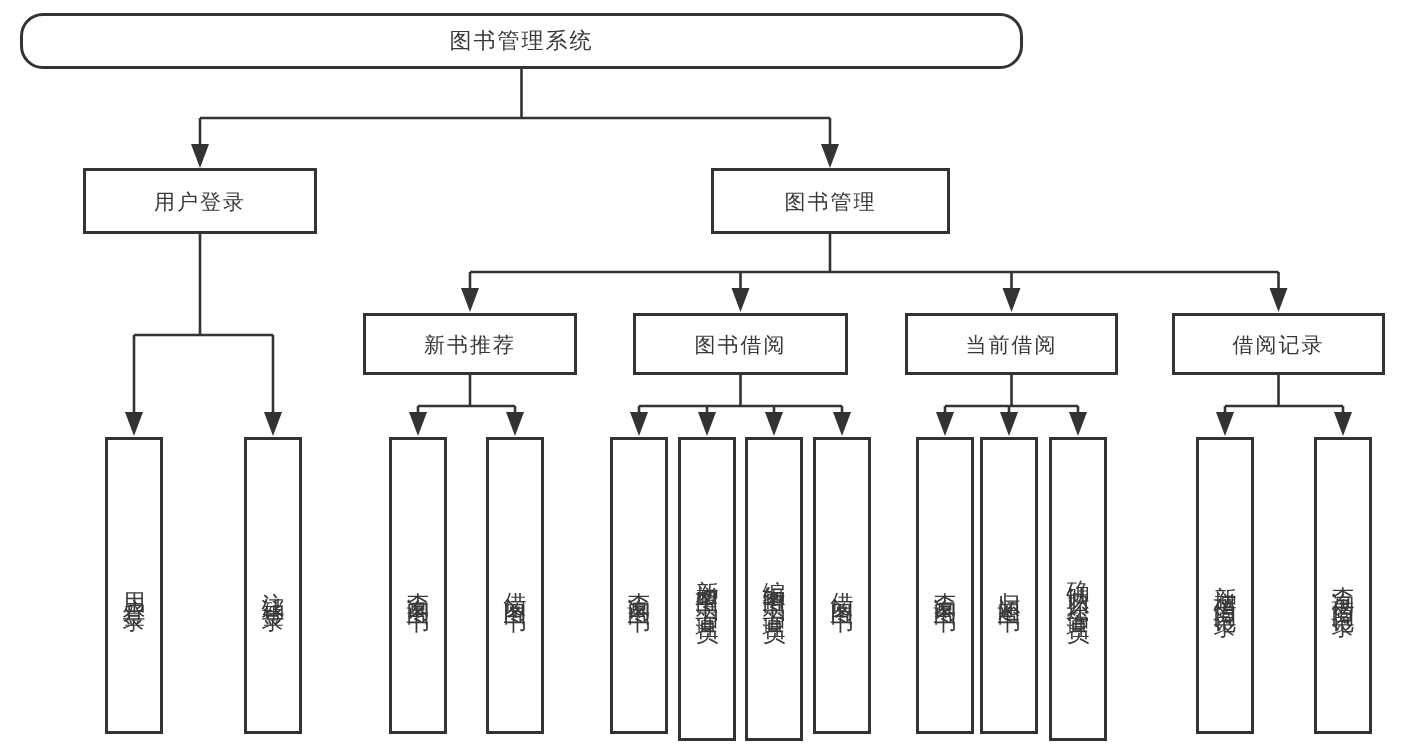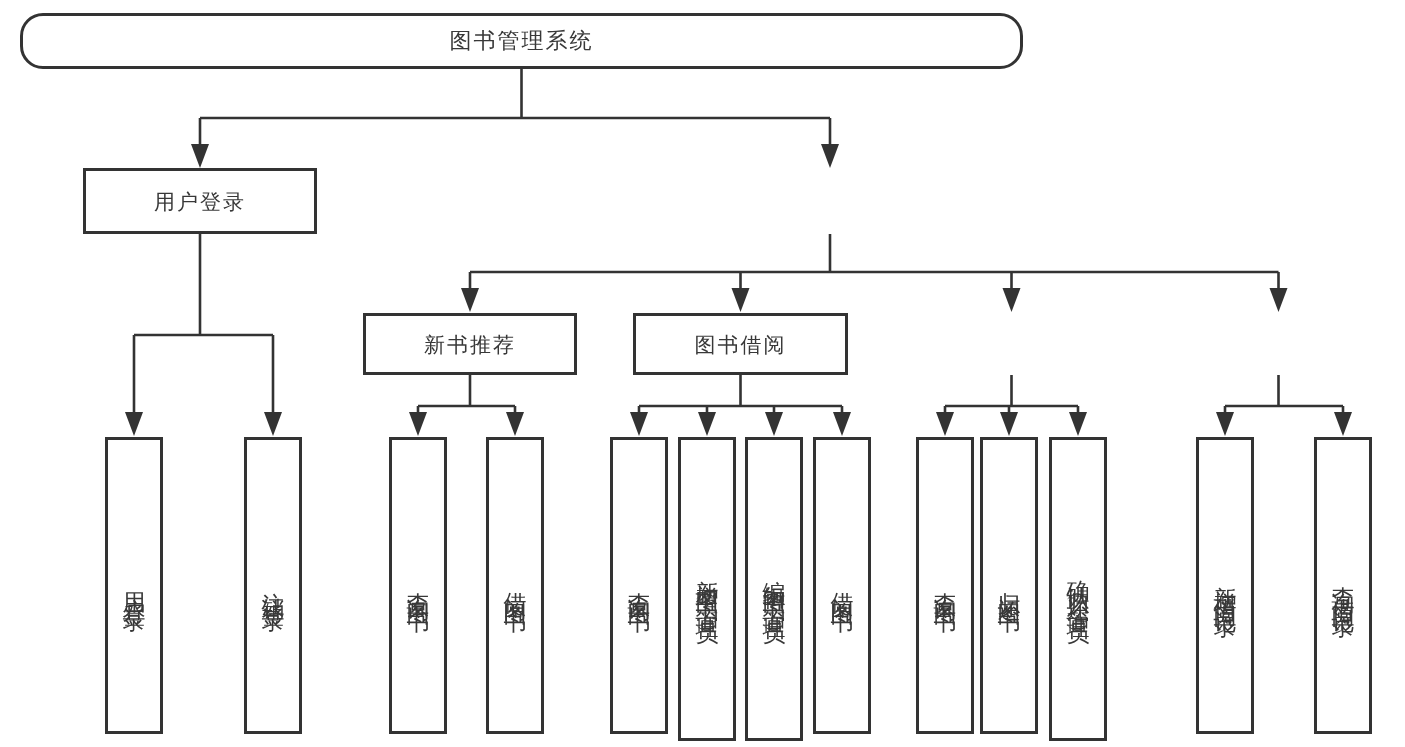--- a/index.html
+++ b/index.html
@@ -124,23 +124,26 @@
       <use href="#arw" x="1009" y="436"></use>
       <use href="#arw" x="1078" y="436"></use>
       <use href="#arw" x="1225" y="436"></use>
       <use href="#arw" x="1343" y="436"></use>
     </g>
   </svg>
 
   <div id="n-root" class="box h">图书管理系统</div>
 
   <div id="n-l1-0" class="box h">用户登录</div>
+  <div id="n-l1-1" class="box h">图书管理</div>
 
   <div id="n-l2-0" class="box h">新书推荐</div>
   <div id="n-l2-1" class="box h">图书借阅</div>
+  <div id="n-l2-2" class="box h">当前借阅</div>
+  <div id="n-l2-3" class="box h">借阅记录</div>
 
   <div id="n-a-0" class="box v leaf">用户登录</div>
   <div id="n-a-1" class="box v leaf">注销登录</div>
 
   <div id="n-b-0" class="box v leaf">查询图书</div>
   <div id="n-b-1" class="box v leaf">借阅图书</div>
 
   <div id="n-c-0" class="box v leaf">查询图书</div>
   <div id="n-c-1" class="box v leaf tall">新增图书（管理员）</div>
   <div id="n-c-2" class="box v leaf tall">编辑图书（管理员）</div>

